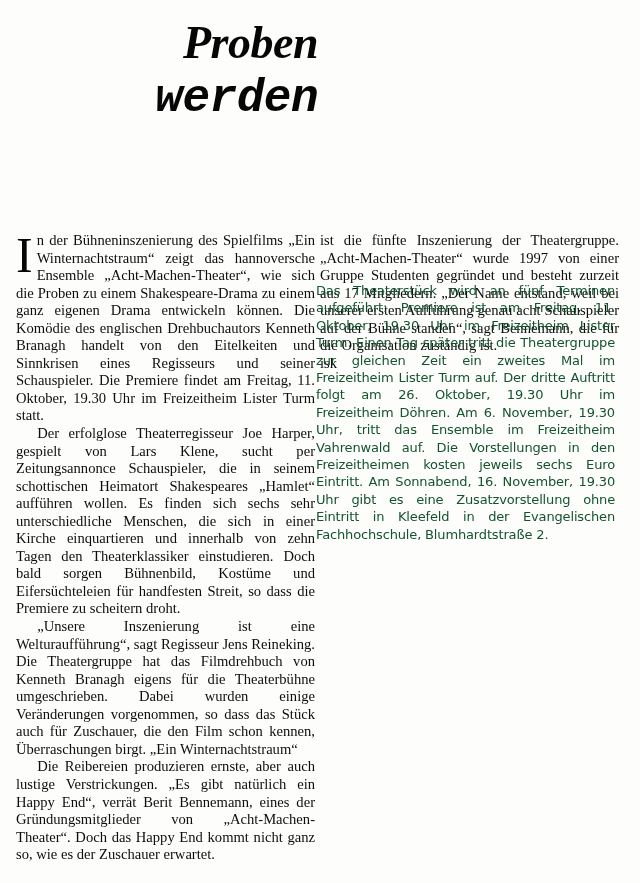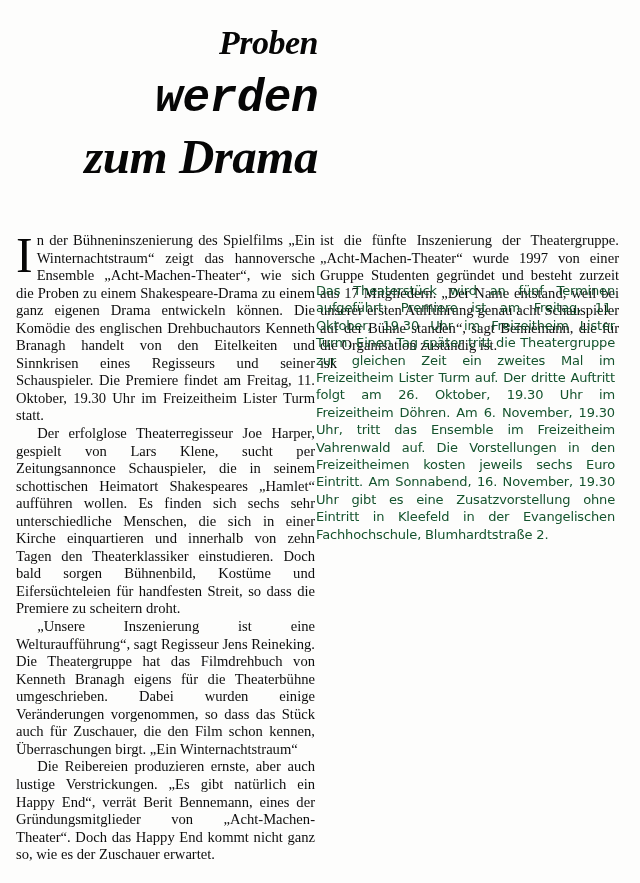--- a/index.html
+++ b/index.html
@@ -34,21 +34,21 @@
     font-style: italic;
     font-size: 47px;
     line-height: 57px;
     letter-spacing: -0.5px;
     color: #060606;
   }
   .headline .hl-line {
     display: block;
     white-space: nowrap;
   }
-  .hl-1 { font-size: 34px; }
+  .hl-1 { font-size: 46px; }
   .hl-2 { font-size: 46px; font-family: Liberation Mono, monospace; }
   .hl-3 { font-size: 49px; }
 
   
   .columns {
     position: absolute;
     left: 16px;
     top: 232px;
     width: 608px;
     height: 645px;
@@ -114,21 +114,20 @@
   .infobox p { margin: 0; }
 </style>
 </head>
 <body>
 
 <div class="page">
 
   <div class="headline">
     <span class="hl-line hl-1">Proben</span>
     <span class="hl-line hl-2">werden</span>
-    <span class="hl-line hl-3">zum Drama</span>
   </div>
 
   <div class="columns">
 
     <div class="col col-left">
       <div class="body-text">
         <p class="no-indent"><span class="dropcap">I</span><span>n der Bühneninszenierung des Spiel­films „Ein Winternachtstraum“ zeigt das hannoversche Ensemble „Acht-Machen-Theater“, wie sich die Proben zu einem Shakespeare-Drama zu einem ganz eigenen Drama entwickeln können. Die Komödie des englischen Drehbuch­autors Kenneth Branagh handelt von den Eitelkeiten und Sinnkrisen eines Regisseurs und seiner Schauspieler. Die Premiere findet am Freitag, 11. Oktober, 19.30 Uhr im Freizeitheim Lister Turm statt.</span></p>
         <p>Der erfolglose Theaterregisseur Joe Harper, gespielt von Lars Klene, sucht per Zeitungsannonce Schauspieler, die in seinem schottischen Heimatort Shakespeares „Hamlet“ aufführen wollen. Es finden sich sechs sehr unterschiedliche Menschen, die sich in einer Kirche einquartieren und innerhalb von zehn Tagen den Theaterklassiker einstudieren. Doch bald sorgen Bühnenbild, Kostüme und Eifersüchteleien für handfesten Streit, so dass die Premiere zu scheitern droht.</p>
         <p>„Unsere Inszenierung ist eine Welturaufführung“, sagt Regisseur Jens Reineking. Die Theatergruppe hat das Filmdrehbuch von Kenneth Branagh eigens für die Theaterbühne umgeschrieben. Dabei wurden einige Veränderungen vorgenommen, so dass das Stück auch für Zuschauer, die den Film schon kennen, Überraschungen birgt. „Ein Winternachtstraum“</p>
         <p>Die Reibereien produzieren ernste, aber auch lustige Verstrickungen. „Es gibt natürlich ein Happy End“, verrät Berit Bennemann, eines der Gründungsmitglieder von „Acht-Machen-Theater“. Doch das Happy End kommt nicht ganz so, wie es der Zuschauer erwartet.</p>

